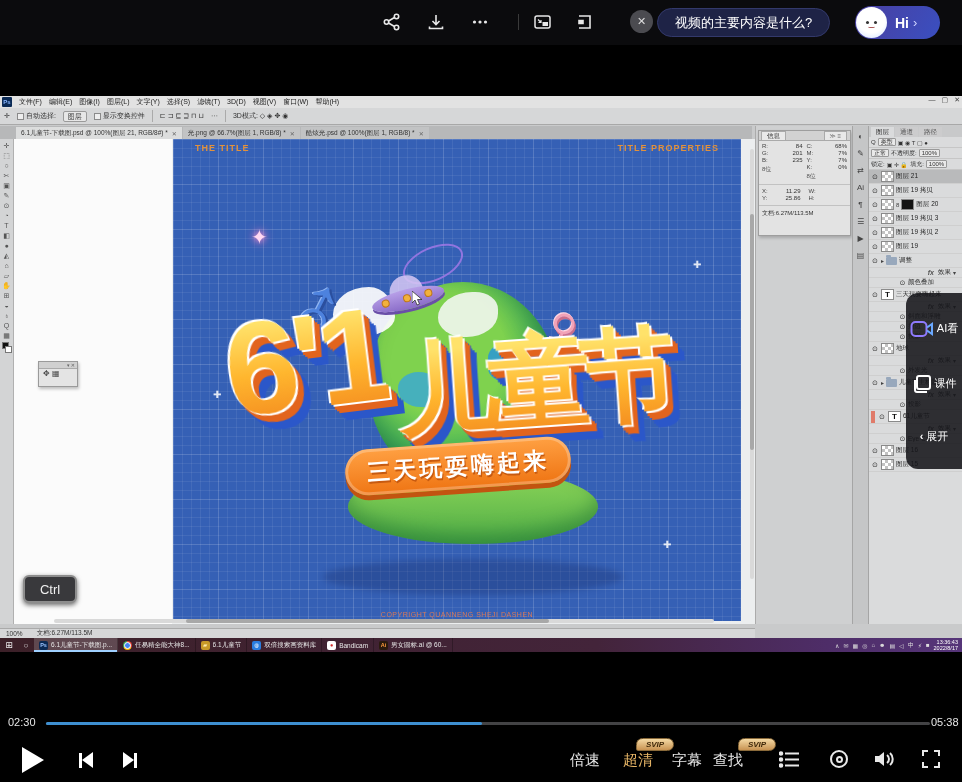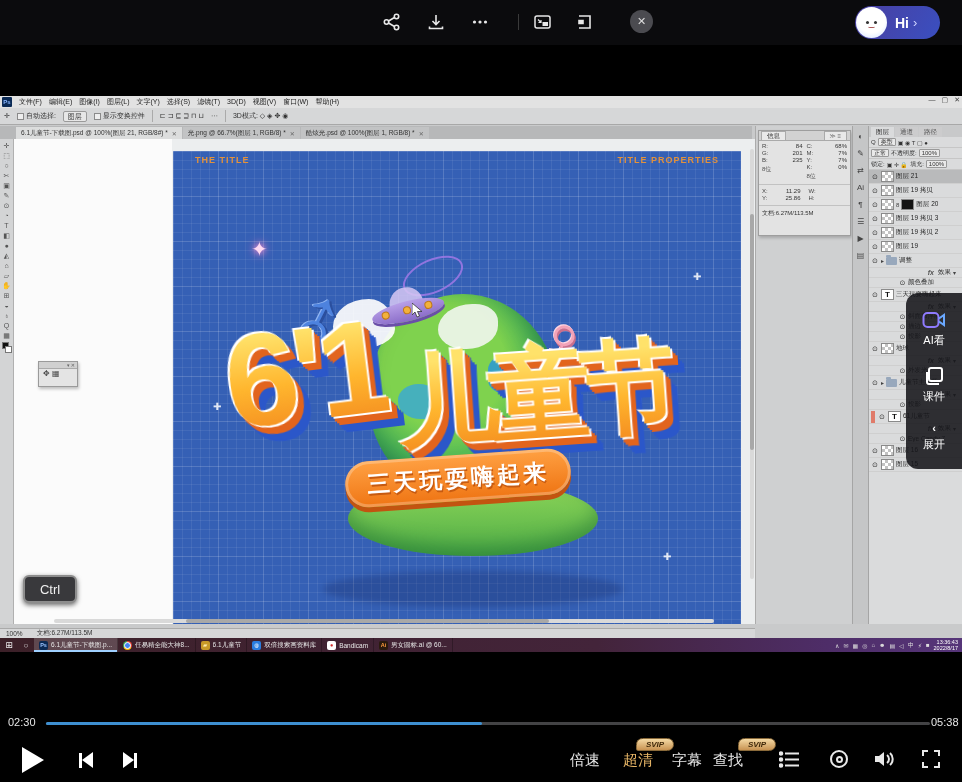--- a/index.html
+++ b/index.html
@@ -49,21 +49,21 @@
   #canvas{position:absolute;left:14px;top:43px;width:741px;height:485px;background:linear-gradient(90deg,#fbfbfb 0 158px,#eceeef 158px);overflow:hidden}
   .hscroll{position:absolute;left:40px;bottom:1px;width:660px;height:4px;background:#d9d9d9;border-radius:2px}
   .hscroll i{position:absolute;left:20%;width:55%;height:4px;background:#a8a8a8;border-radius:2px}
   .vscroll{position:absolute;right:1px;top:10px;width:4px;height:430px;background:#d9d9d9;border-radius:2px}
   .vscroll i{position:absolute;top:15%;height:55%;width:4px;background:#a8a8a8;border-radius:2px}
   .minifloat{position:absolute;left:24px;top:222px;width:40px;height:26px;background:#e4e4e4;border:1px solid #9a9a9a;box-shadow:1px 2px 3px rgba(0,0,0,.25)}
   .minifloat .bar{height:7px;background:#d0d0d0;border-bottom:1px solid #aaa;text-align:right;font-size:5px;color:#666;padding-right:2px}
   .minifloat .ic{font-size:8px;color:#444;padding-left:4px}
 
   
-  #poster{position:absolute;left:159px;top:12px;width:568px;height:482px;background-color:#3560b5;overflow:hidden;
+  #poster{position:absolute;left:159px;top:0px;width:568px;height:482px;background-color:#3560b5;overflow:hidden;
     background-image:
       linear-gradient(rgba(255,255,255,.10) 1px,transparent 1px),
       linear-gradient(90deg,rgba(255,255,255,.10) 1px,transparent 1px),
       linear-gradient(rgba(255,255,255,.07) 1px,transparent 1px),
       linear-gradient(90deg,rgba(255,255,255,.07) 1px,transparent 1px);
     background-size:45px 45px,45px 45px,9px 9px,9px 9px}
   .pt-left{position:absolute;left:22px;top:4px;color:#e2913c;font-size:9px;font-weight:bold;letter-spacing:1px}
   .pt-right{position:absolute;right:22px;top:4px;color:#e2913c;font-size:9px;font-weight:bold;letter-spacing:1px}
   .earth{position:absolute;left:195px;top:143px;width:190px;height:205px;border-radius:50%;
     background:radial-gradient(circle at 40% 35%,#7fd24e 0 35%,#4db858 55%,#2e9a62 75%,#1f7f58);box-shadow:inset -12px -18px 30px rgba(0,60,40,.45);overflow:hidden}
@@ -154,21 +154,21 @@
   .tb-ic{width:9px;height:9px;border-radius:2px;display:flex;align-items:center;justify-content:center;font-size:5.5px;font-weight:bold;flex:none}
   .tb-ic.chrome{border-radius:50%;background:conic-gradient(#ea4335 0 33%,#fbbc05 33% 66%,#34a853 66% 100%);position:relative}
   .tb-ic.chrome:before{content:"";position:absolute;width:5px;height:5px;border-radius:50%;background:#4285f4;border:1px solid #fff}
   .tb-label{white-space:nowrap;overflow:hidden;text-overflow:ellipsis;font-size:6.5px}
   .tb-tray{margin-left:auto;display:flex;align-items:center;gap:4px;font-size:6px;color:#ddd;padding-right:4px}
   .tb-clock{text-align:right;font-size:5.5px;line-height:6px;color:#fff;padding-right:4px}
 
   
   #sidefloat{position:absolute;left:906px;top:293px;width:56px;height:176px;background:rgba(22,22,26,.88);
     border-radius:12px 0 0 12px;display:flex;flex-direction:column;align-items:center;justify-content:space-around;padding:8px 0}
-  .sf-item{display:flex;flex-direction:column;align-items:center;gap:3px;cursor:pointer}
+  .sf-item{display:flex;flex-direction:row;align-items:center;gap:3px;cursor:pointer}
   .sf-item span{color:#fff;font-size:11px}
   .sf-chev{color:#fff;font-size:18px;line-height:12px;font-weight:bold}
 
   
   #ctrlkey{position:absolute;left:23px;top:575px;width:54px;height:28px;background:#39393c;border:2px solid #8d8d8d;border-radius:6px;
     color:#f0f0f0;font-size:13px;display:flex;align-items:center;justify-content:center;box-shadow:0 2px 5px rgba(0,0,0,.6)}
 
   
   .ptime{position:absolute;top:716px;font-size:11px;color:#e6e6e6}
   .ptime.cur{left:8px}.ptime.tot{left:931px}
@@ -242,20 +242,21 @@
     </div>
     <div class="tico" style="left:572px">
       <svg width="18" height="18" viewBox="0 0 18 18">
           <g stroke="#e8e8e8" stroke-width="1.6" fill="none">
             <path d="M4 3h11v12H4"></path>
             <path d="M4 7.5h4v3H4z" fill="#e8e8e8"></path>
           </g>
         </svg>
     </div>
     <div class="close-circ">✕</div>
+    <div class="ai-pill">视频的主要内容是什么?</div>
     <div class="hi-pill">
       <div class="hi-av">
           <i class="l"></i>
           <i class="r"></i>
           <b></b>
         </div>
       <span class="hi-txt">Hi</span>
       <span class="hi-arr">›</span>
     </div>
   </div>

